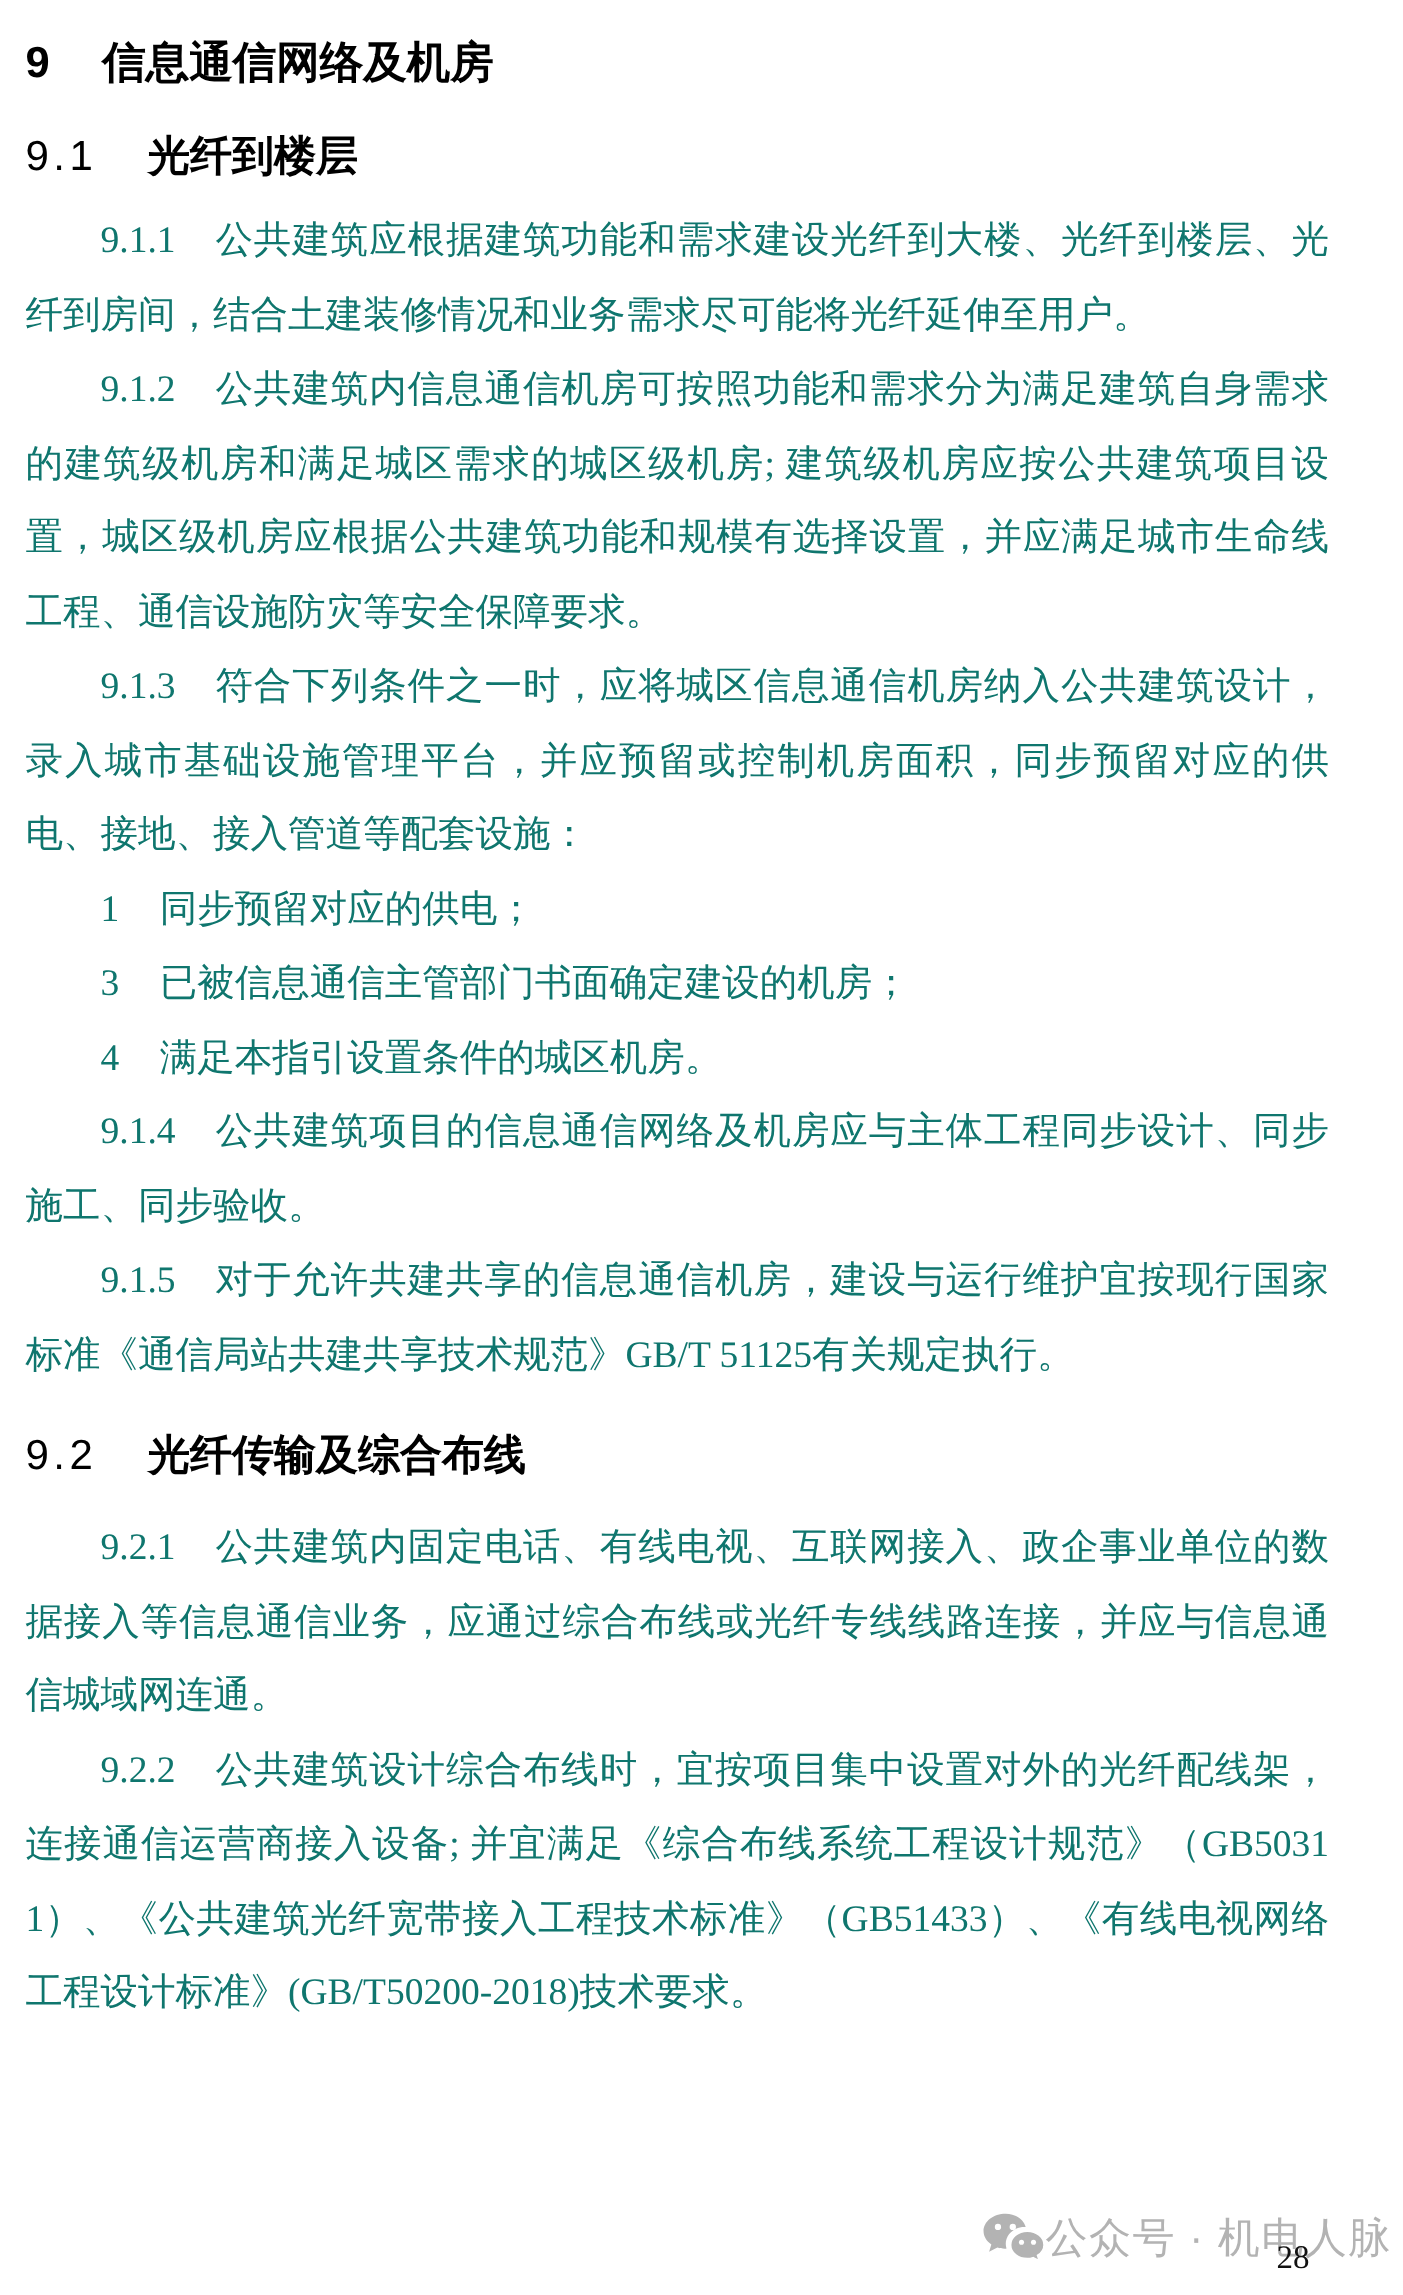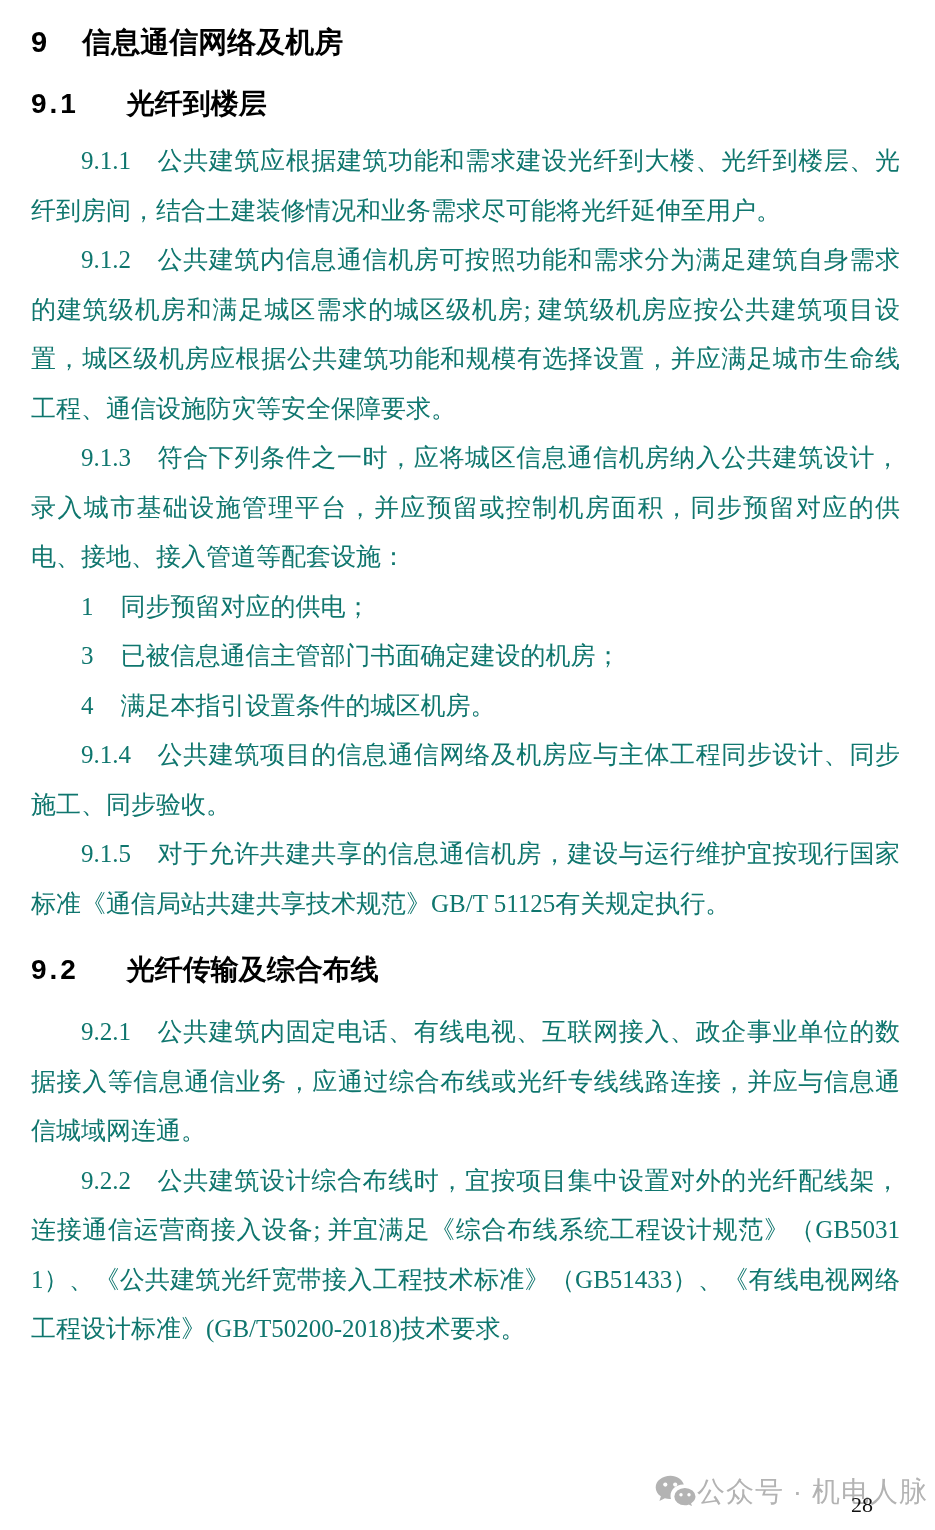--- a/index.html
+++ b/index.html
@@ -11,21 +11,21 @@
     position: relative;
     width: 935px;
     height: 1530px;
     background: #ffffff;
     overflow: hidden;
     color: #111111;
     font-family: "Liberation Serif", "DejaVu Serif", serif;
   }
   .content {
     position: absolute;
-    left: 31px;
+    left: 17px;
     top: 0;
     width: 869px;
     padding-top: 22px;
   }
   h1.chapter-heading {
     margin: 0;
     font-family: "Liberation Sans", "DejaVu Sans", sans-serif;
     font-weight: 700;
     font-size: 29px;
     line-height: 40px;
@@ -35,22 +35,22 @@
   h2.section-heading {
     margin: 22px 0 0 0;
     font-family: "Liberation Sans", "DejaVu Sans", sans-serif;
     font-weight: 700;
     font-size: 28px;
     line-height: 40px;
     color: #000000;
   }
   h2 .sec-num {
     letter-spacing: 3px;
-    margin-right: 40px;
-    font-weight: 700;
+    margin-right: 26px;
+    font-weight: 400;
   }
   .clauses { margin-top: 12px; }
   .clauses-2 { margin-top: 17px; }
   p.clause {
     margin: 0;
     font-size: 25px;
     line-height: 49.5px;
     text-align: justify;
     text-indent: 50px;
     word-break: break-all;

